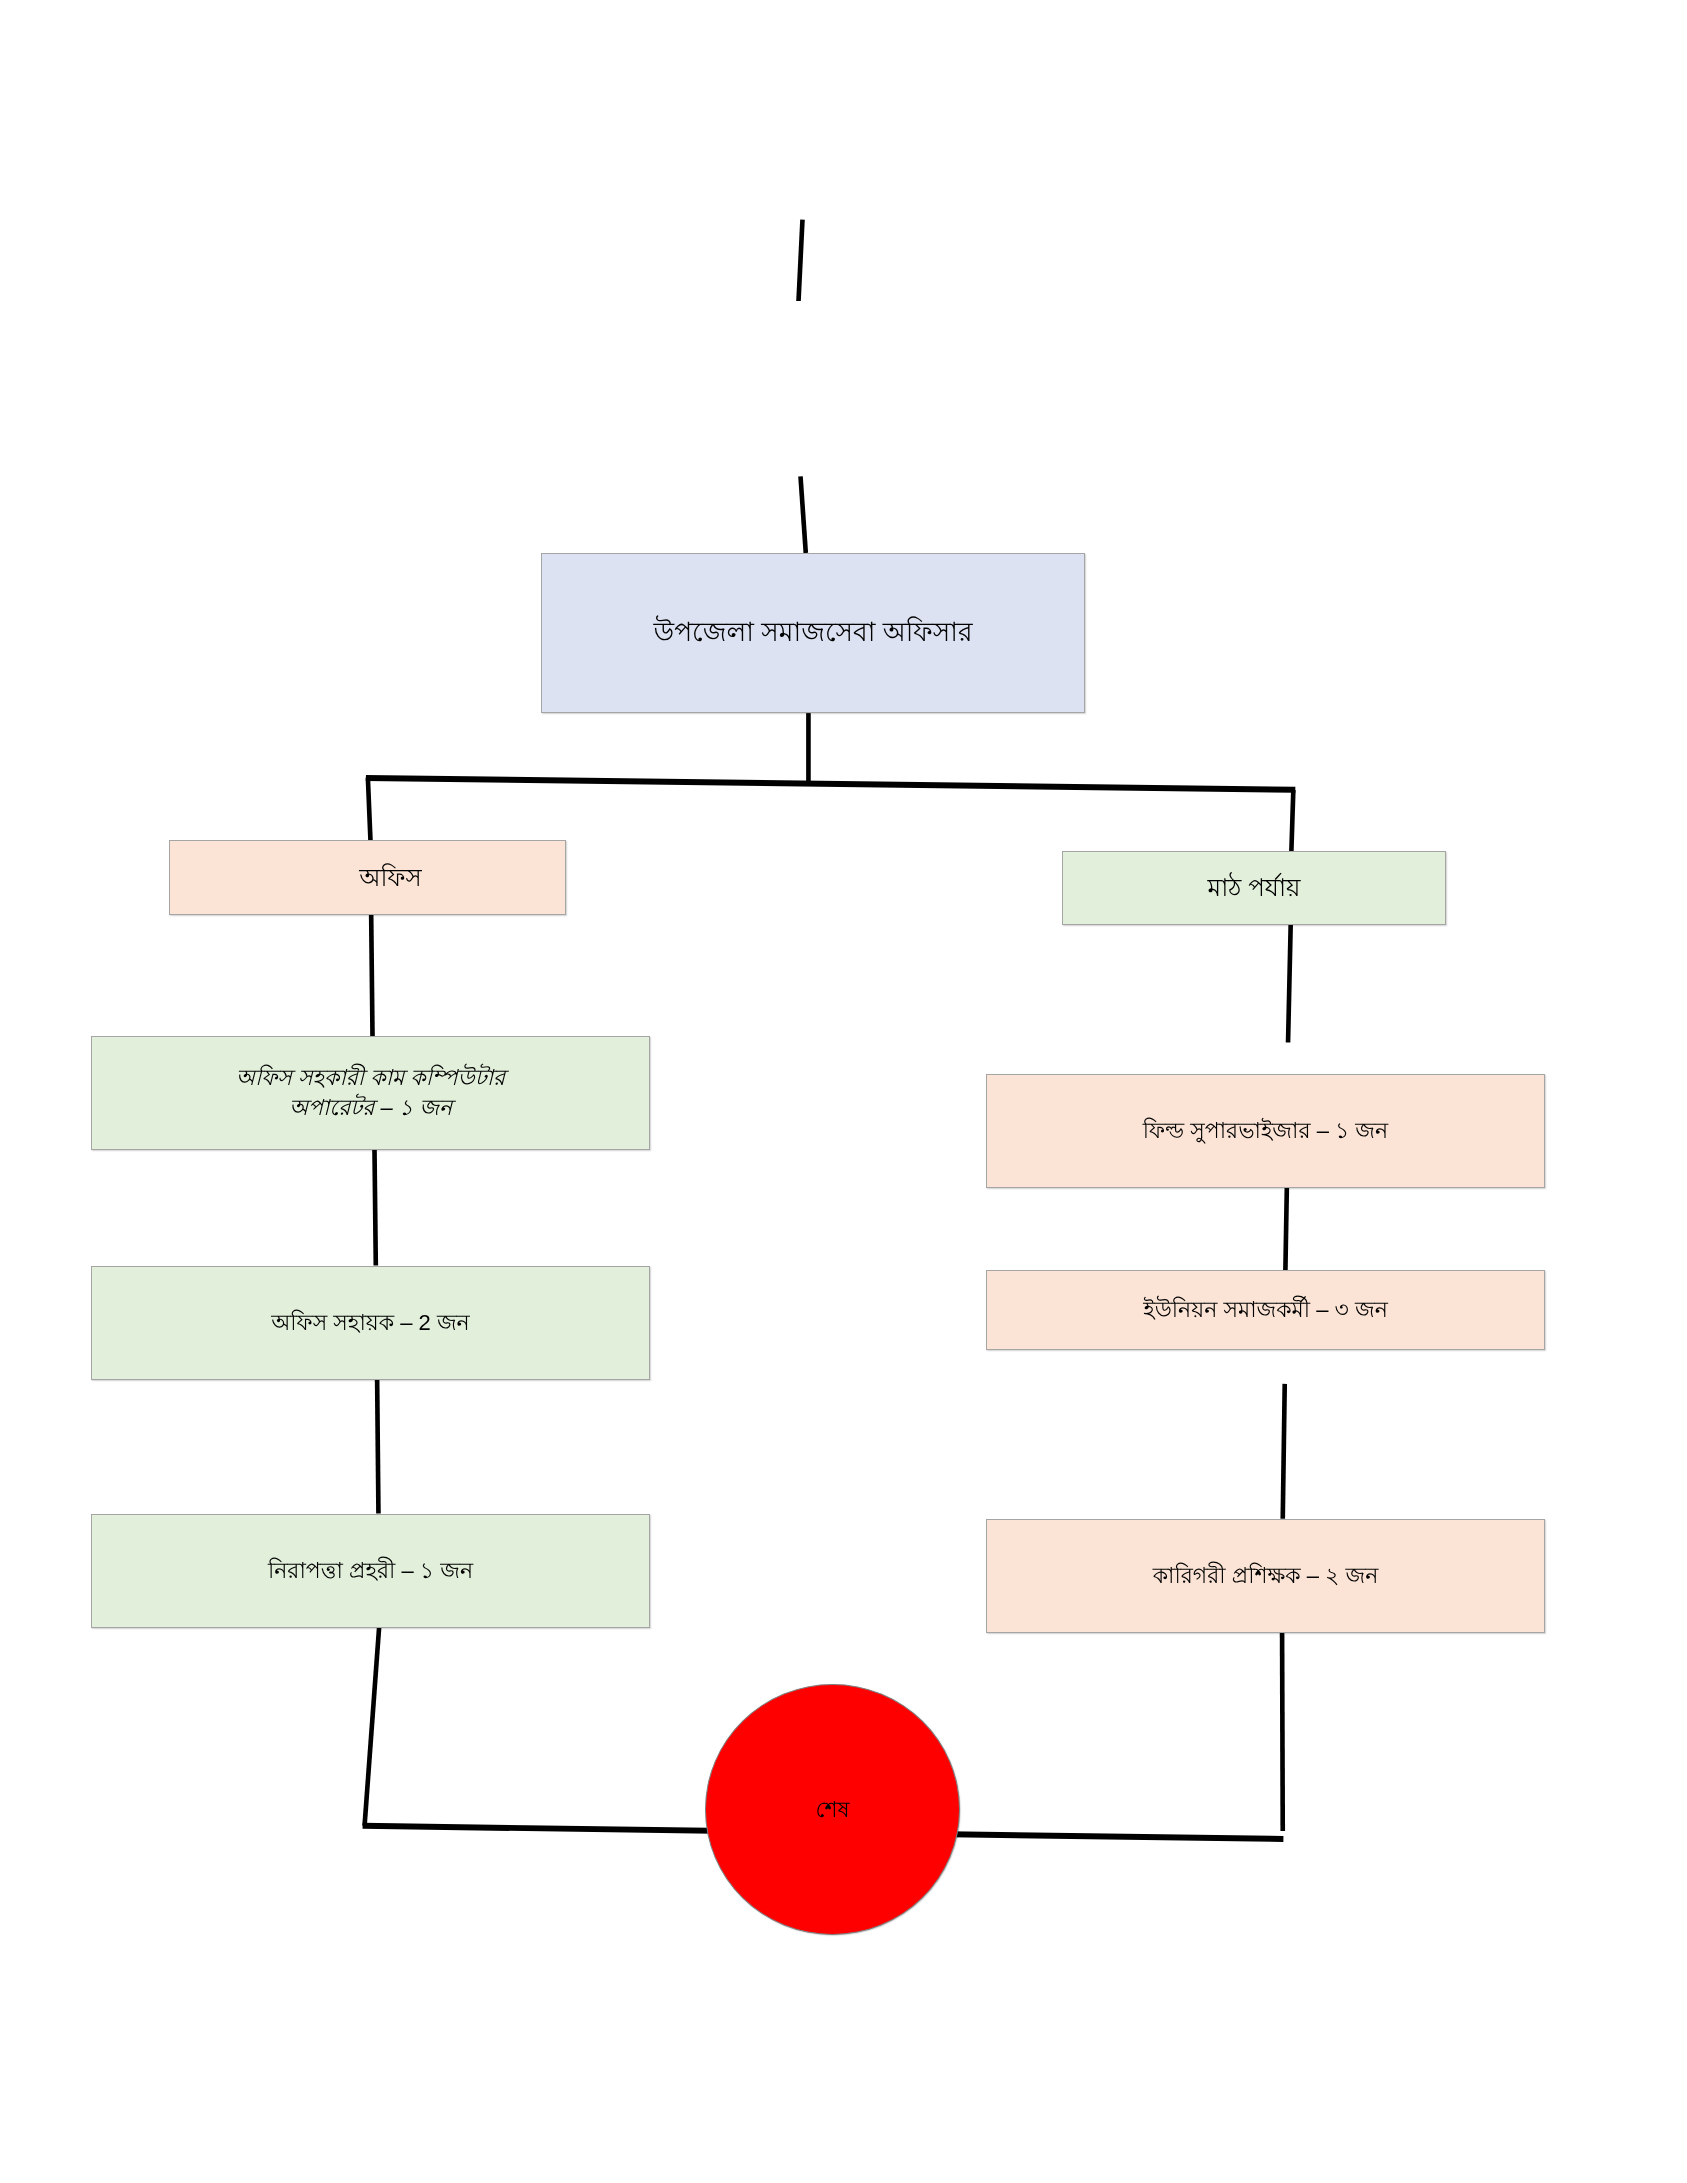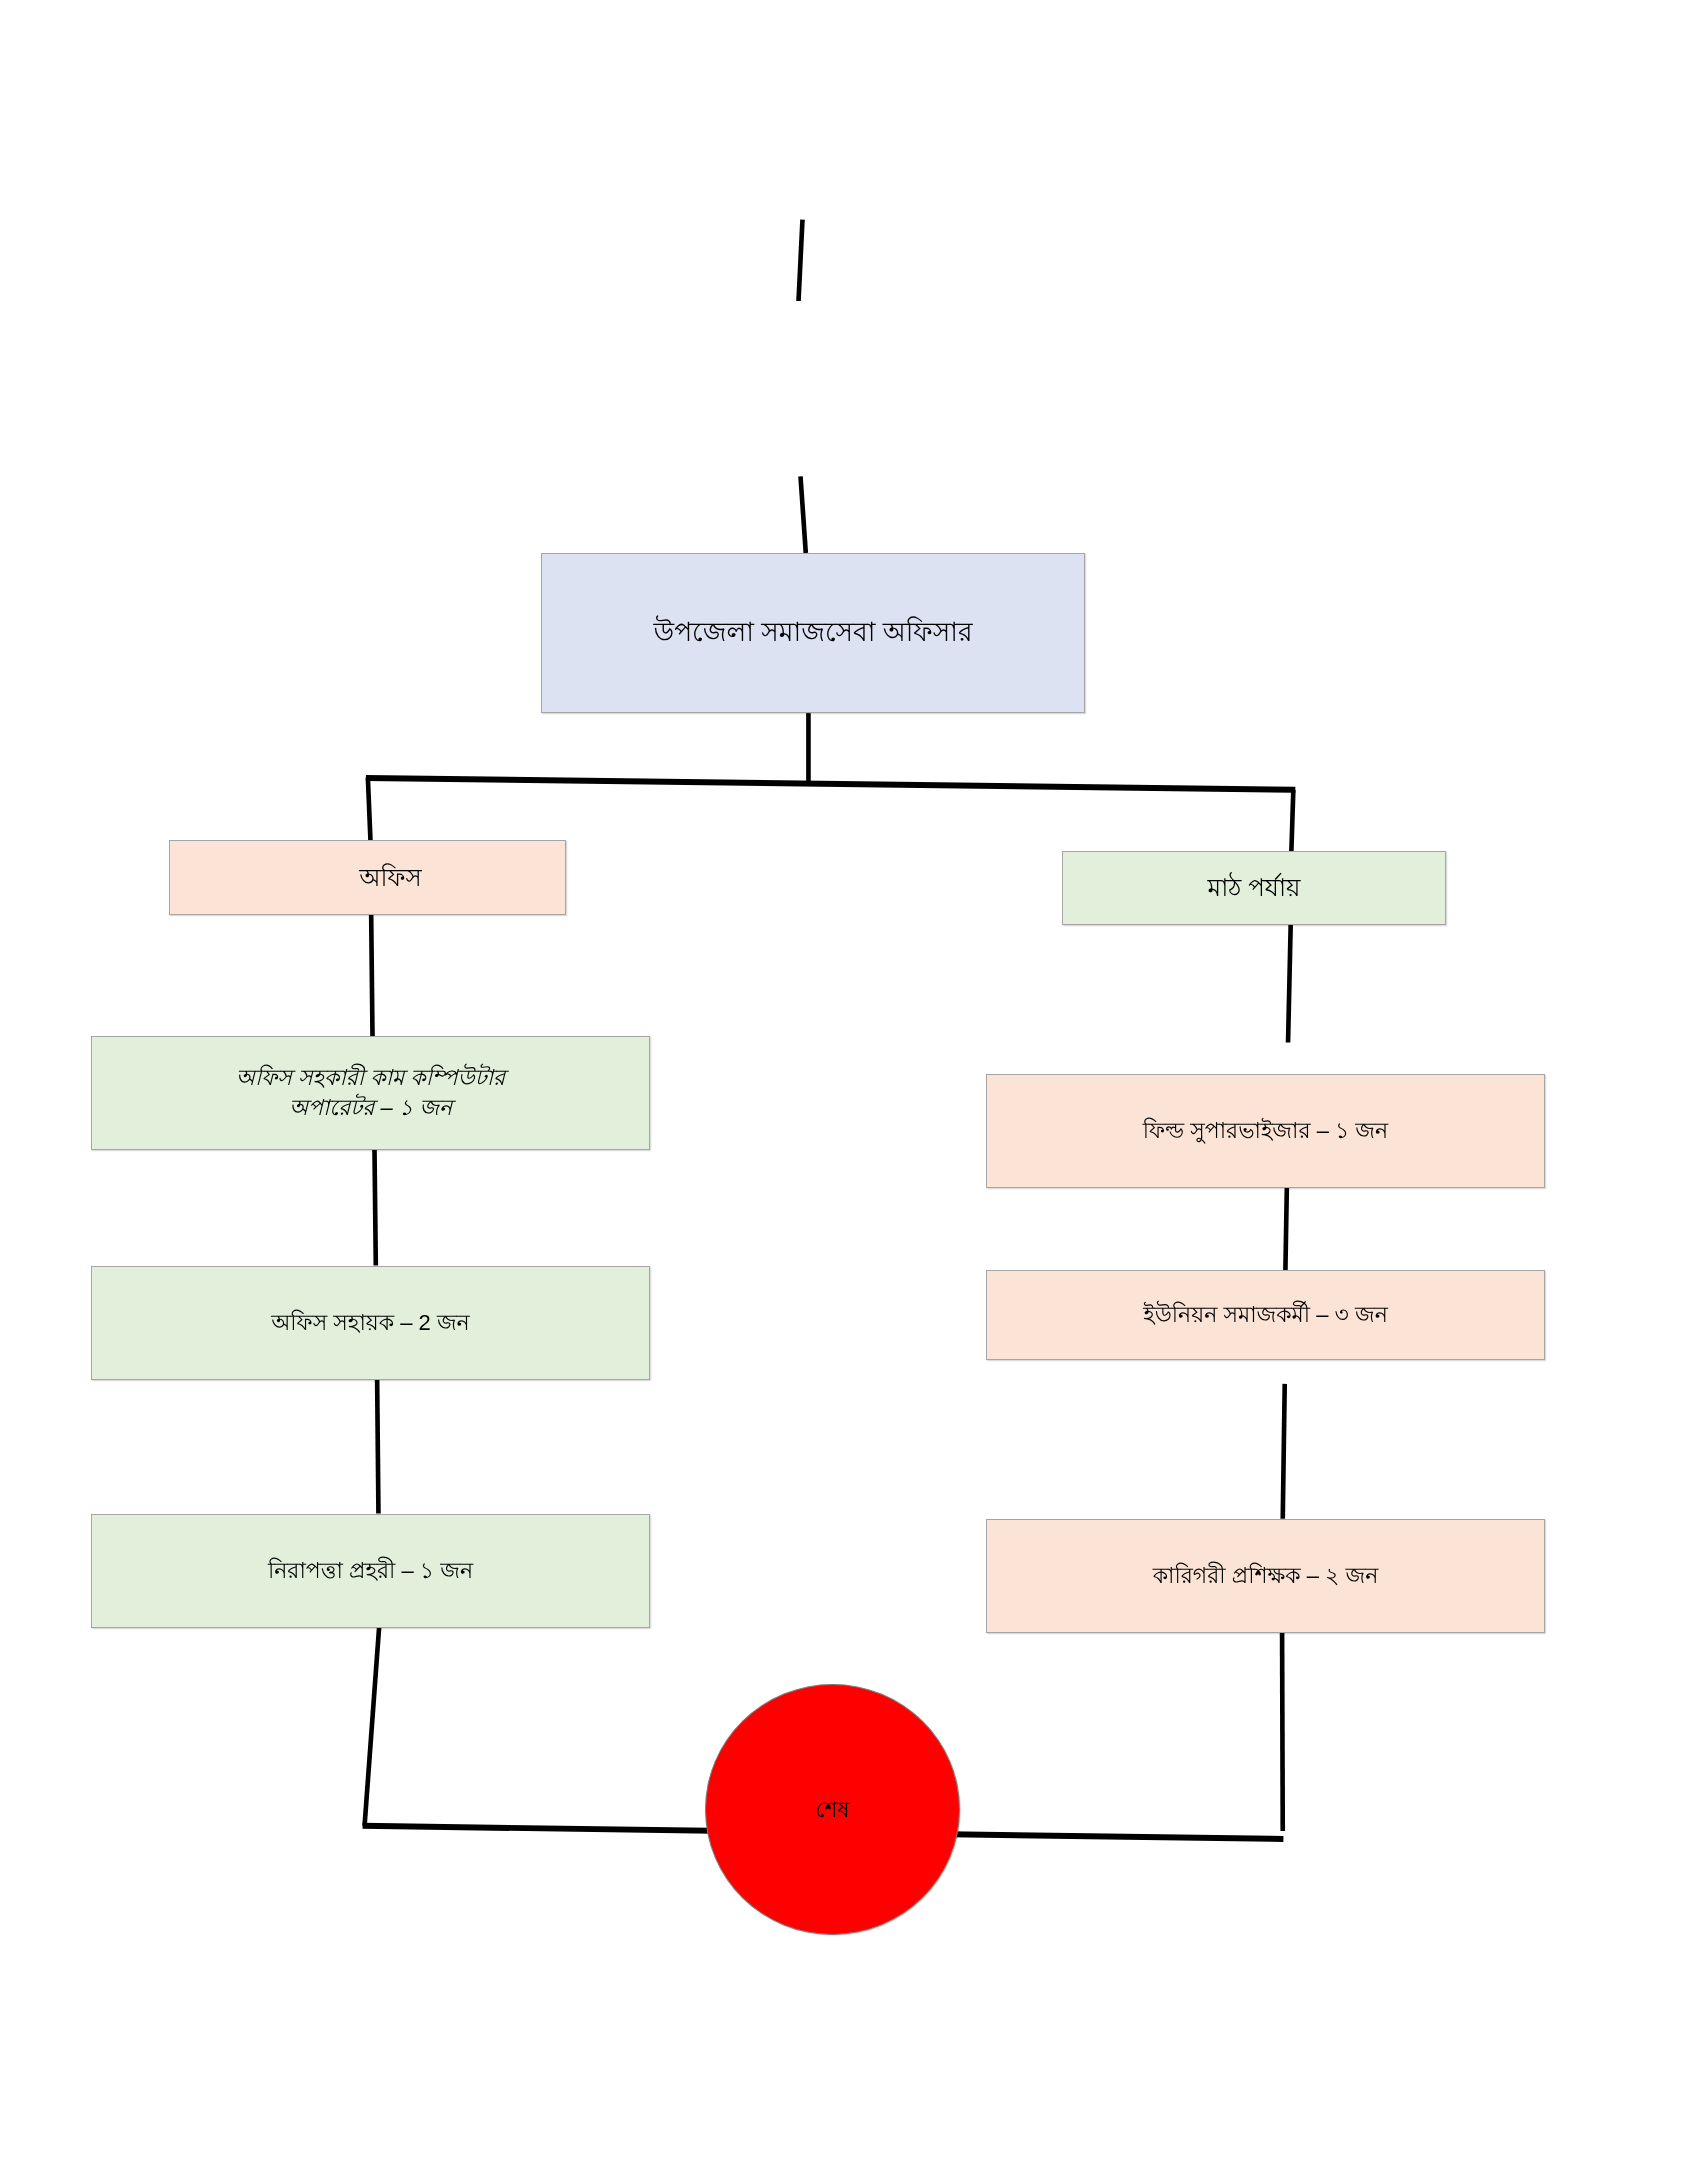--- a/index.html
+++ b/index.html
@@ -114,21 +114,21 @@
   </div>
 
   <div class="node box n-green t-small" style="left:91px; top:1514px; width:559px; height:114px;">
     <span>নিরাপত্তা প্রহরী – ১ জন</span>
   </div>
 
   <div class="node box n-peach t-small" style="left:986px; top:1043px; width:559px; height:114px;margin-top:31px;">
     <span>ফিল্ড সুপারভাইজার – ১ জন</span>
   </div>
 
-  <div class="node box n-peach t-small" style="left:986px; top:1270px; width:559px; height:90px;">
+  <div class="node box n-peach t-small" style="left:986px; top:1270px; width:559px; height:80px;">
     <span>ইউনিয়ন সমাজকর্মী – ৩ জন</span>
   </div>
 
   <div class="node box n-peach t-small" style="left:986px; top:1519px; width:559px; height:114px;">
     <span>কারিগরী প্রশিক্ষক – ২ জন</span>
   </div>
 
   <div class="node circle n-endfill t-small" style="left:705px; top:1684px; width:255px; height:251px;">
     <span>শেষ</span>
   </div>

